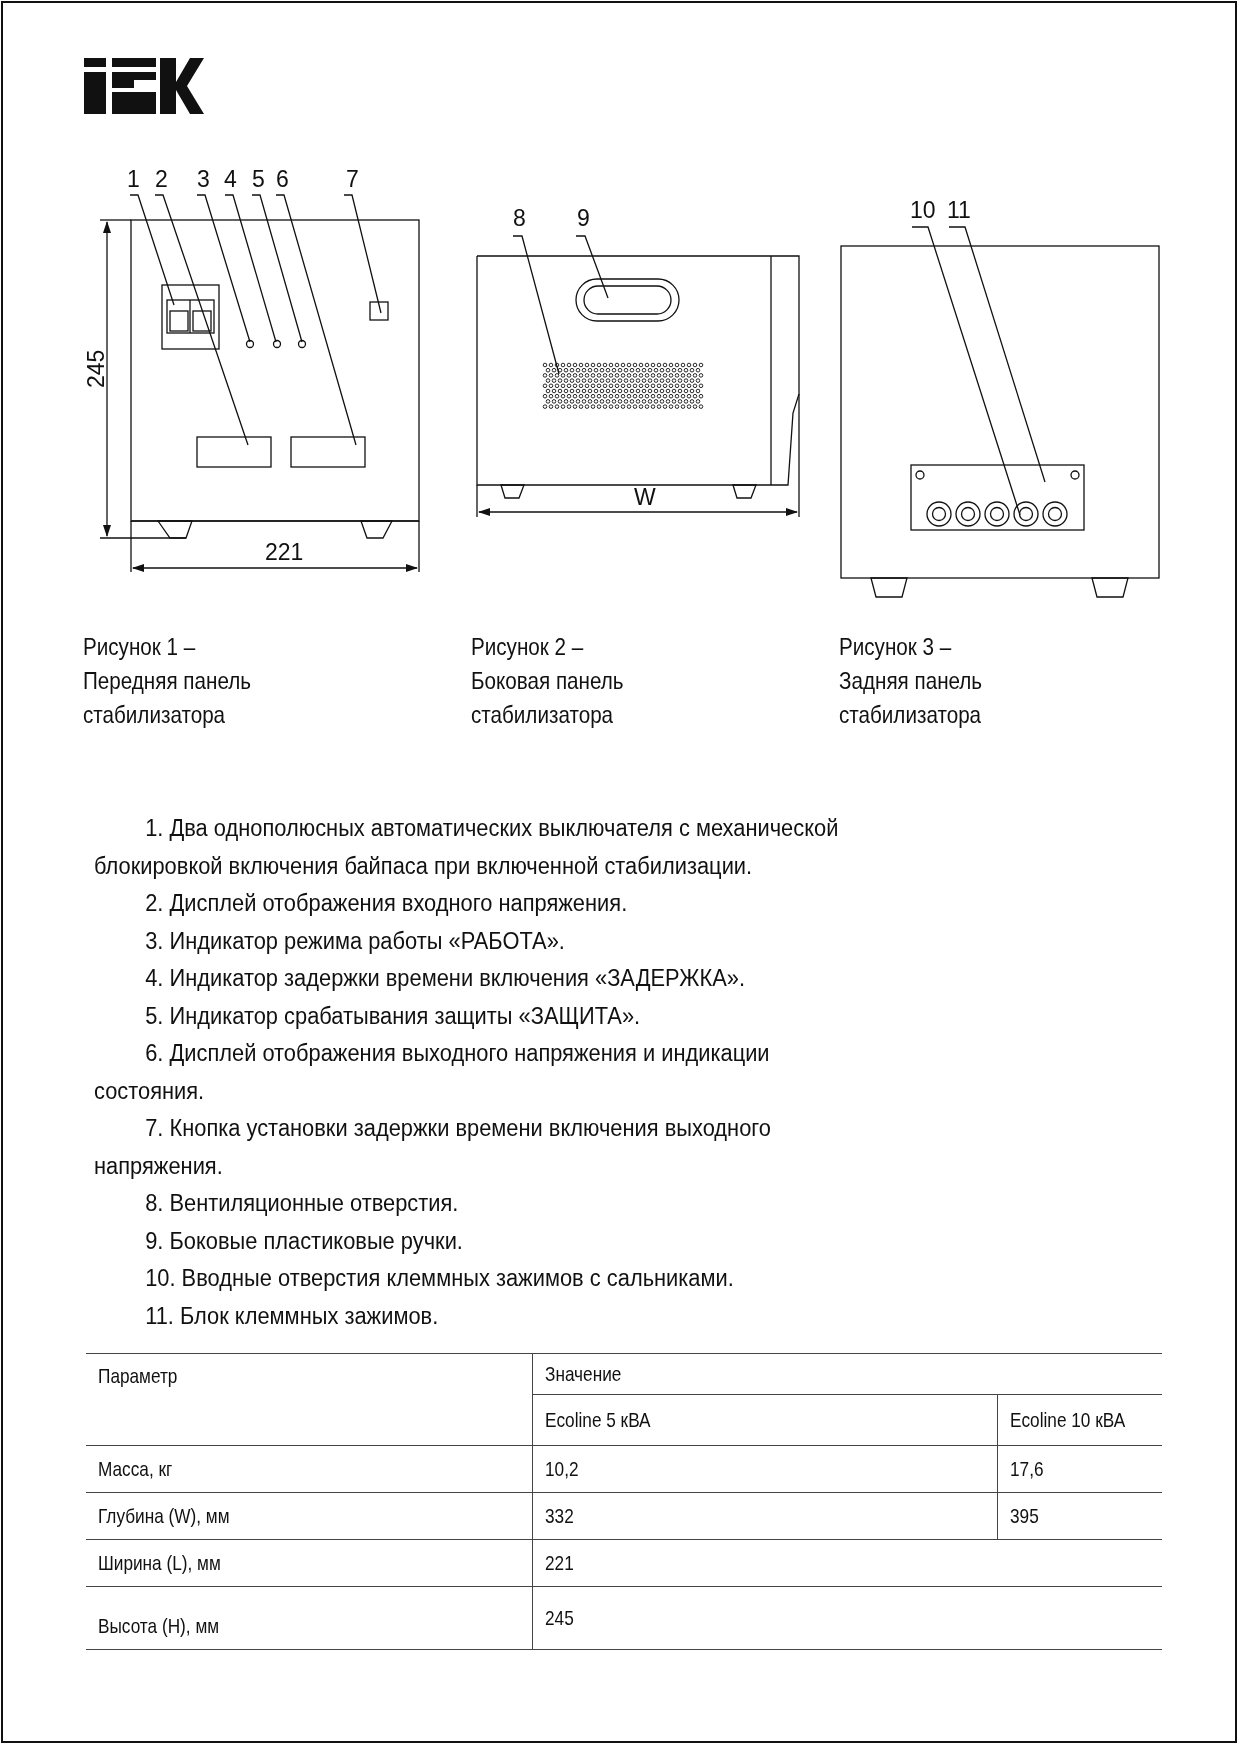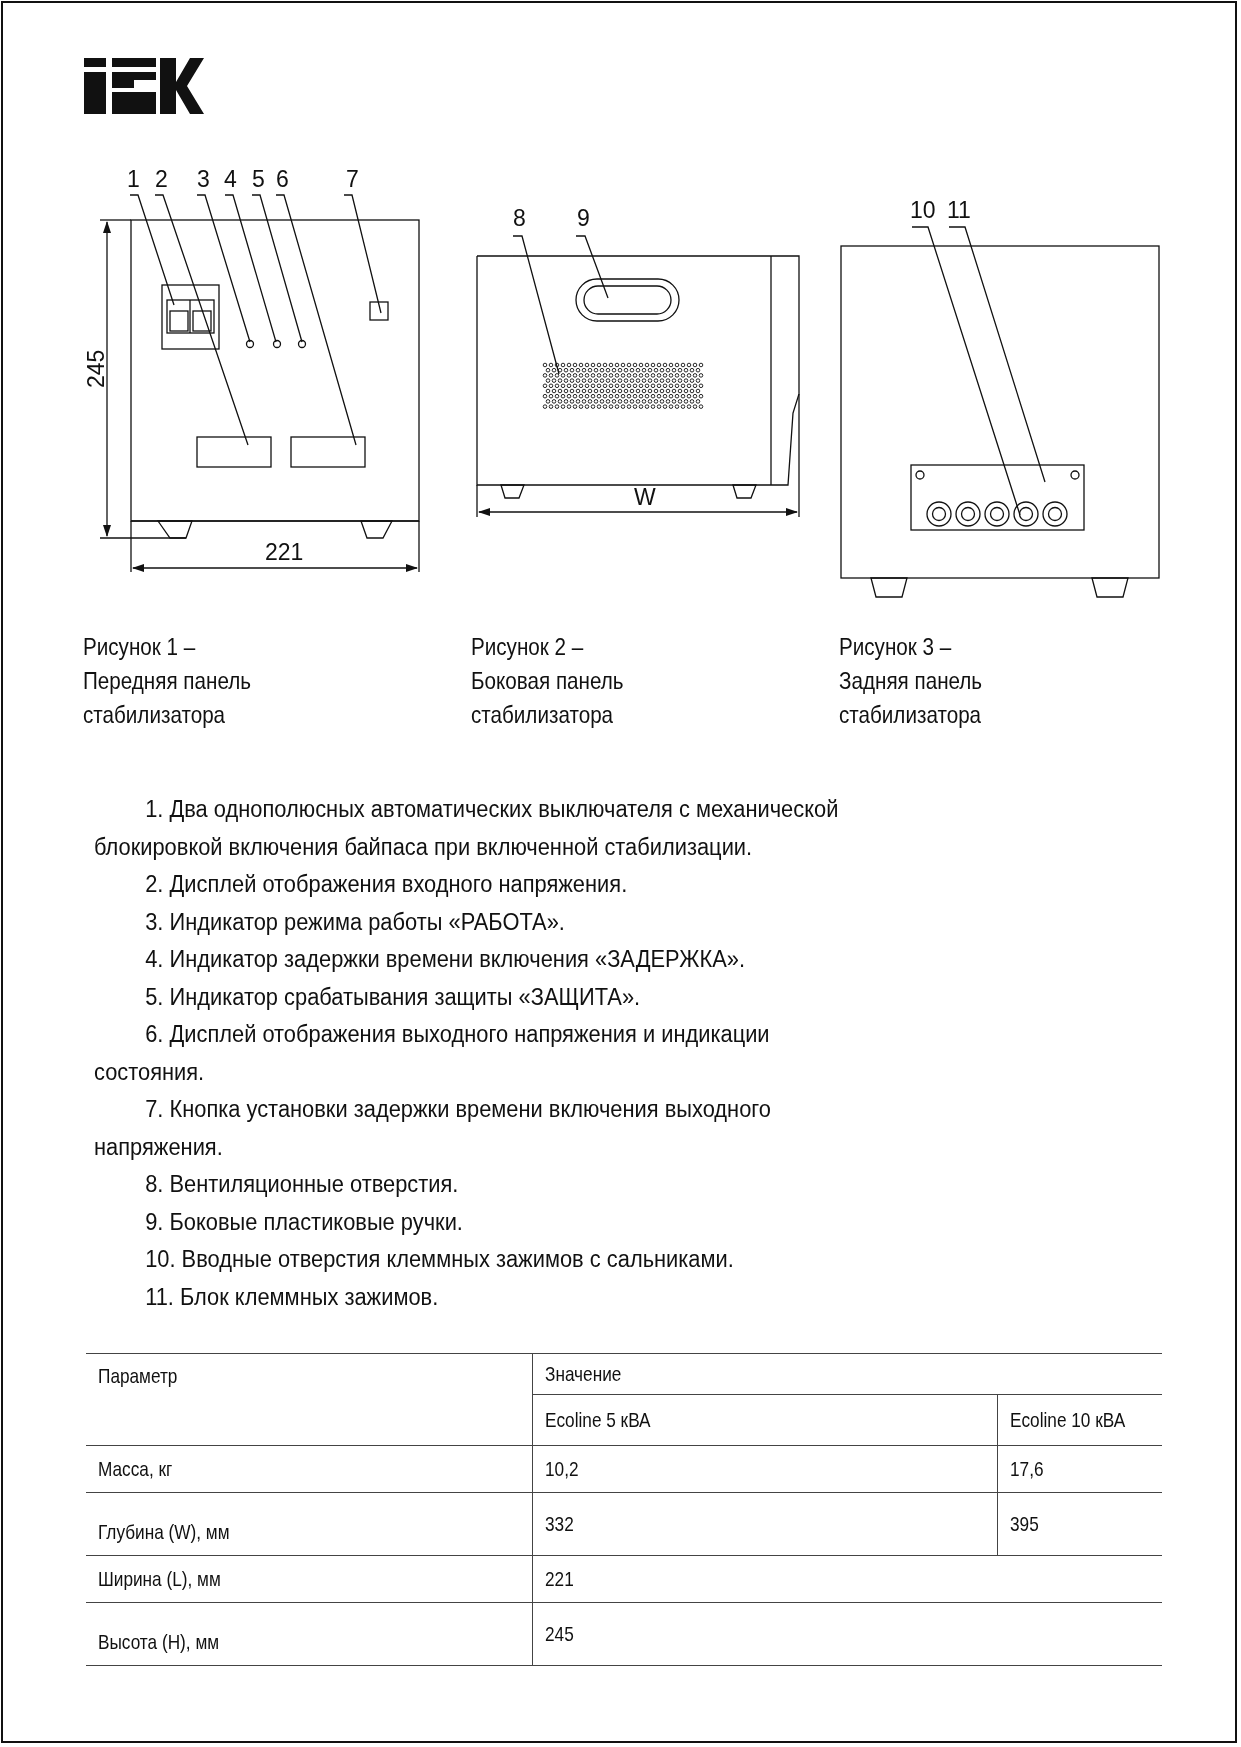--- a/index.html
+++ b/index.html
@@ -5,21 +5,21 @@
   html, body { margin: 0; padding: 0; background: #ffffff; }
   body { width: 1241px; height: 1747px; position: relative; overflow: hidden; font-family: "Liberation Sans", sans-serif; color: #111; }
   .page-frame { position: absolute; left: 1px; top: 1px; width: 1236px; height: 1742px; border: 2px solid #111; box-sizing: border-box; }
   .logo { position: absolute; left: 84px; top: 58px; width: 120px; height: 56px; }
   .drawings { position: absolute; left: 0; top: 0; width: 1241px; height: 620px; }
   .drawings svg { position: absolute; left: 0; top: 0; }
   .dtext { font-family: "Liberation Sans", sans-serif; font-size: 23px; fill: #111; }
   .caption { position: absolute; top: 630px; font-size: 24px; line-height: 34px; transform: scaleX(0.86); transform-origin: left top; white-space: nowrap; }
   .cap1 { left: 83px; } .cap2 { left: 471px; } .cap3 { left: 839px; }
   .cap-line { display: block; }
-  .legend { position: absolute; left: 94px; top: 791px; width: 1000px; font-size: 23.5px; line-height: 37.5px; }
+  .legend { position: absolute; left: 94px; top: 810px; width: 1000px; font-size: 23.5px; line-height: 37.5px; }
   .legend .item { display: block; text-indent: 55px; transform: scaleX(0.93); transform-origin: left top; white-space: nowrap; }
   .specs { position: absolute; left: 86px; top: 1353px; width: 1076px; border-collapse: collapse; font-size: 21px; }
   .specs td { border-top: 1.5px solid #444; border-bottom: 1.5px solid #444; padding: 0 12px; vertical-align: middle; height: 46px; text-decoration: underline; }
   .specs .cell-text { display: inline-block; transform: scaleX(0.82); transform-origin: left center; white-space: nowrap; }
   .specs .col-param { width: 436px; border-right: 1.5px solid #444; vertical-align: top; padding-top: 10px; }
   .specs .col-v1 { width: 456px; border-right: 1.5px solid #444; }
   .specs tr.r-hdr td { height: 40px; }
   .specs tr.r-sub td { height: 50px; }
 </style>
 </head>
@@ -431,21 +431,21 @@
   <tr class="r-sub">
     <td class="col-v1"><span class="cell-text">Ecoline 5 кВА</span></td>
     <td><span class="cell-text">Ecoline 10 кВА</span></td>
   </tr>
   <tr>
     <td class="col-param" style="vertical-align:middle;padding-top:0"><span class="cell-text">Масса, кг</span></td>
     <td class="col-v1"><span class="cell-text">10,2</span></td>
     <td><span class="cell-text">17,6</span></td>
   </tr>
   <tr>
-    <td class="col-param" style="vertical-align:middle;padding-top:16px"><span class="cell-text">Глубина (W), мм</span></td>
+    <td class="col-param" style="vertical-align:middle;padding-top:0"><span class="cell-text">Глубина (W), мм</span></td>
     <td class="col-v1"><span class="cell-text">332</span></td>
     <td><span class="cell-text">395</span></td>
   </tr>
   <tr>
     <td class="col-param" style="vertical-align:middle;padding-top:0"><span class="cell-text">Ширина (L), мм</span></td>
     <td colspan="2"><span class="cell-text">221</span></td>
   </tr>
   <tr>
     <td class="col-param" style="vertical-align:middle;padding-top:16px"><span class="cell-text">Высота (H), мм</span></td>
     <td colspan="2"><span class="cell-text">245</span></td>

